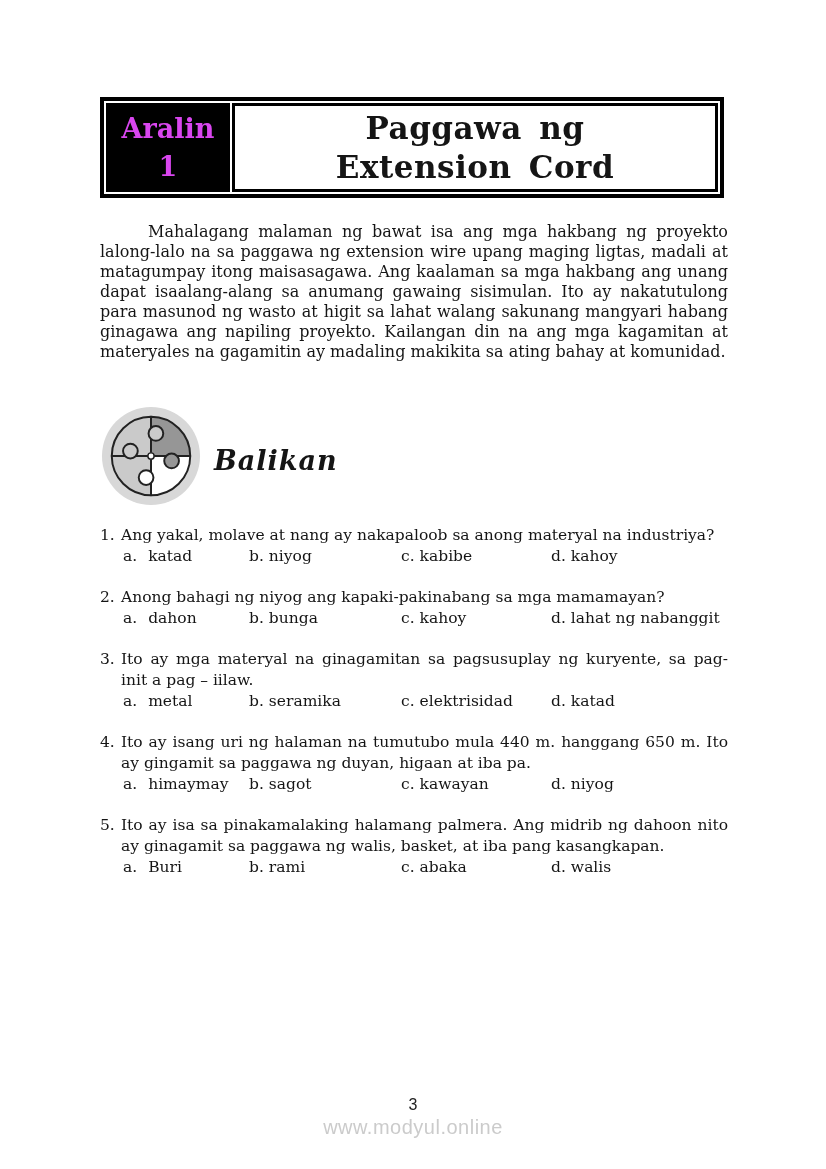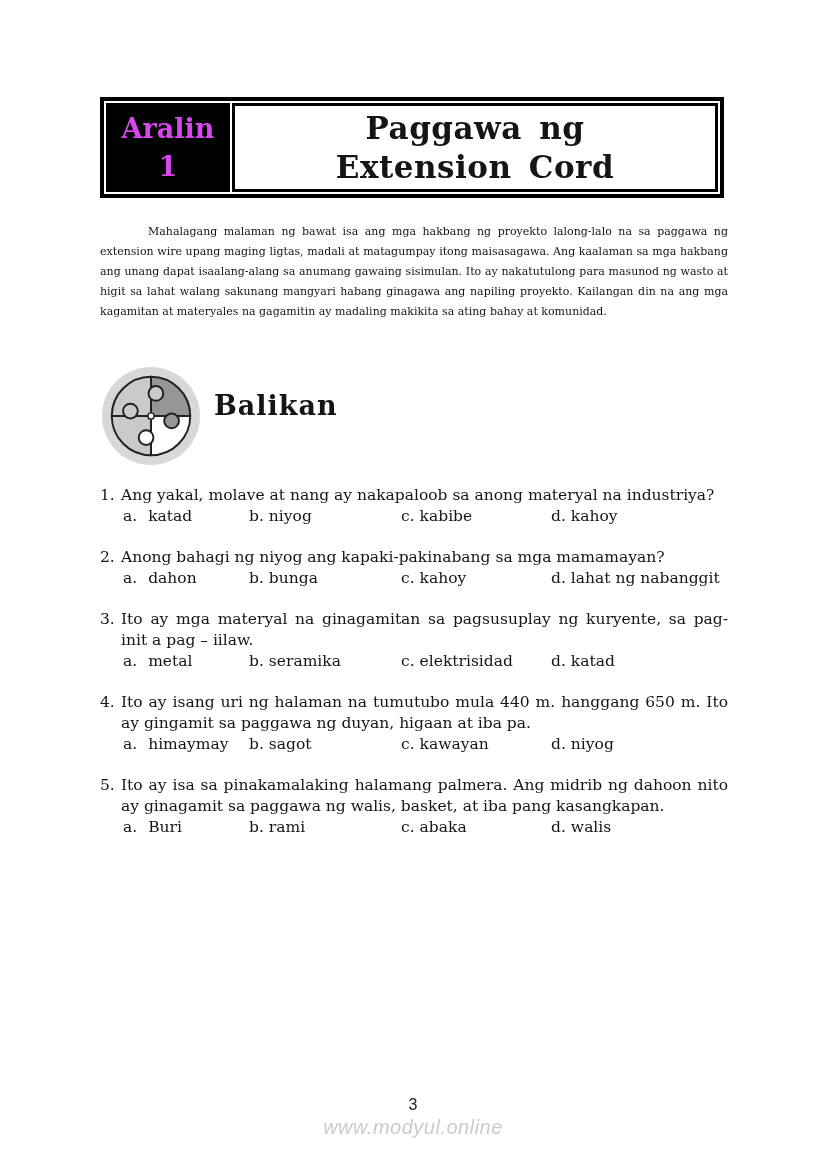--- a/index.html
+++ b/index.html
@@ -24,29 +24,29 @@
     flex:1; box-sizing:border-box; border:3px solid #000;
     display:flex; align-items:center; justify-content:center;
   }
   .title-box h1 {
     margin:0 auto; max-width:400px; text-align:center;
     font-size:31px; line-height:1.25; font-weight:bold;
     word-spacing:6px; letter-spacing:0.5px;
   }
 
   .intro {
-    margin:24px 0 0 0; font-size:11px; line-height:20px;
+    margin:24px 0 0 0; font-size:16px; line-height:20px;
     text-align:justify; text-indent:48px;
   }
 
   .section-head { margin-top:43px; display:flex; align-items:flex-start; height:102px; }
   .puzzle { width:102px; height:102px; flex:0 0 102px; }
   .section-title {
-    font-size:27px; font-weight:bold; 
-    margin-left:12px; margin-top:25px; letter-spacing:1px;
+    font-size:27px; font-weight:bold; font-style:italic;
+    margin-left:12px; margin-top:40px; letter-spacing:1px;
   }
 
   .panuto { margin-top:15px; display:flex; font-size:15.5px; line-height:22px; }
   .panuto-label { font-weight:bold; flex:0 0 auto; padding-right:7px; }
   .panuto-text { flex:1; text-align:justify; }
 
   .quiz { margin-top:18px; }
   .question {
     position:relative; padding-left:21px; margin-bottom:20px;
     font-size:15.5px; line-height:21px;
@@ -61,21 +61,21 @@
   .choice .letter { margin-right:5px; }
   .choice.ca .letter { margin-right:11px; }
 
   .pageno {
     position:absolute; left:0; top:1096px; width:826px; text-align:center;
     font-family:"Liberation Sans", sans-serif; font-size:16px; color:#222;
   }
   .watermark {
     position:absolute; left:0; top:1116px; width:826px; text-align:center;
     font-family:"Liberation Sans", sans-serif; font-size:20px;
-    color:#cbcbcb; letter-spacing:0.5px;font-style:italic;
+    color:#cbcbcb; letter-spacing:0.5px;
   }
 </style>
 </head>
 <body>
 
 <div class="page">
   <div class="content">
 
     <header class="lesson-header">
       <div class="lesson-box">

